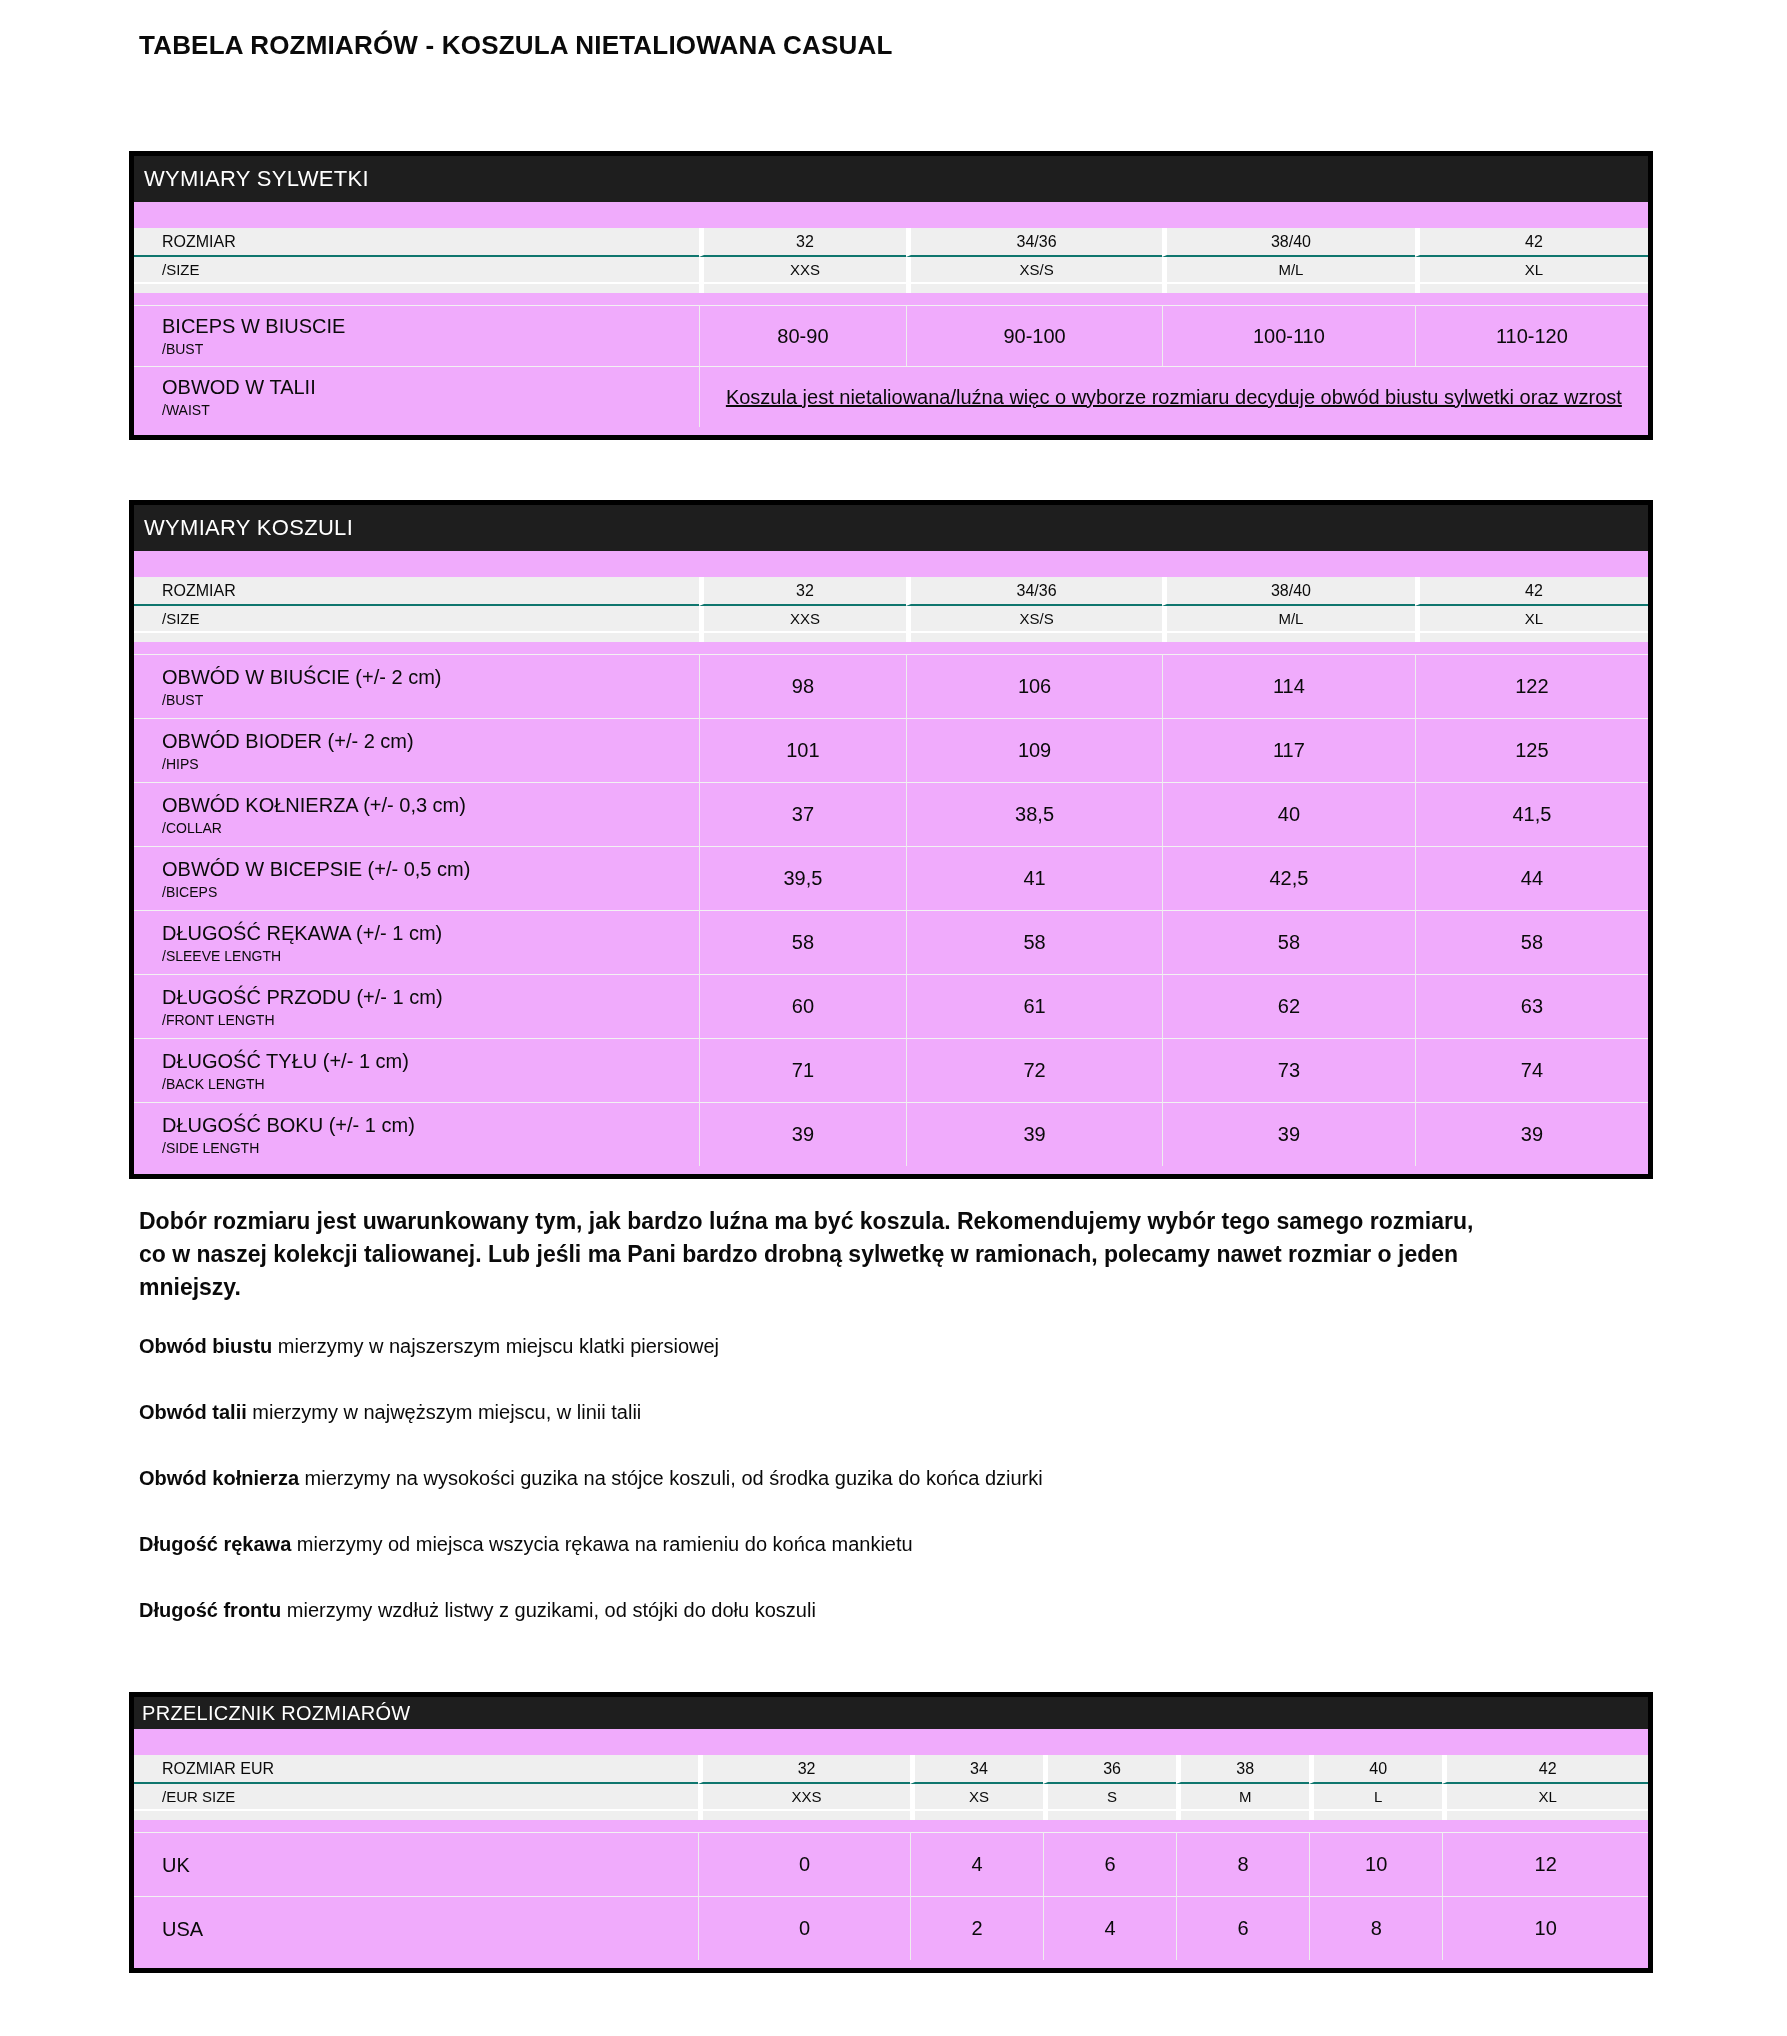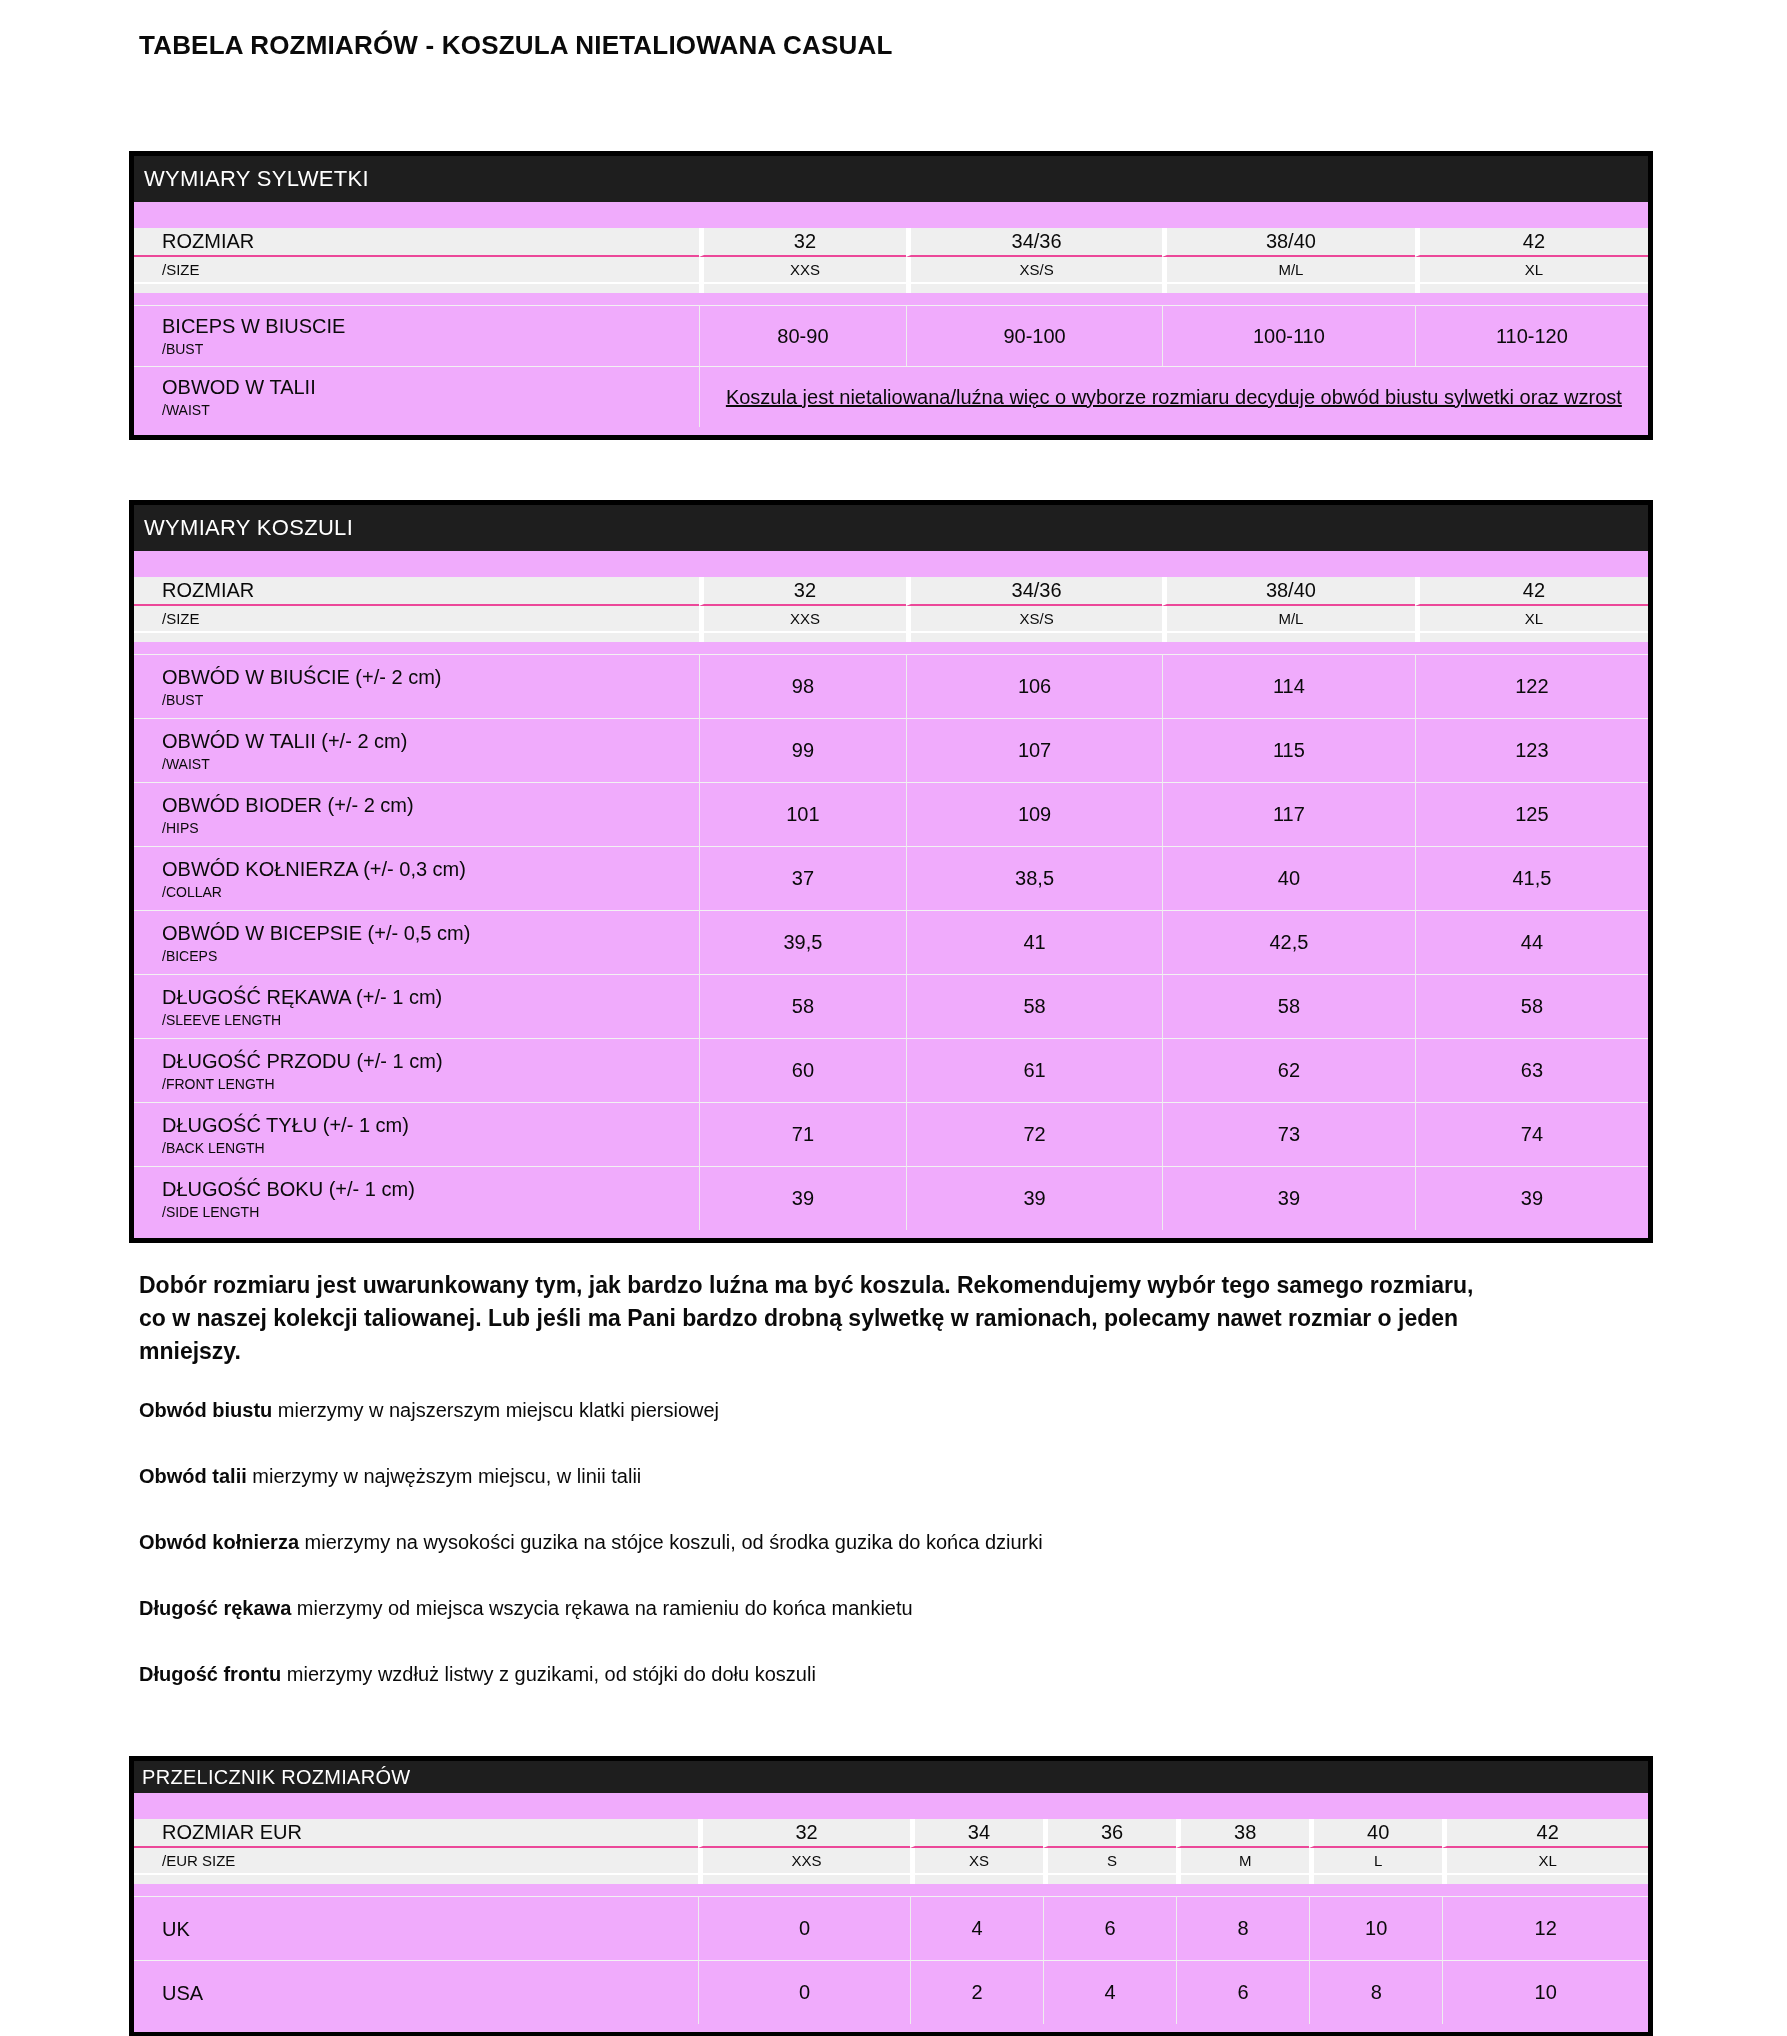--- a/index.html
+++ b/index.html
@@ -54,21 +54,21 @@
     table-layout: fixed;
   }
   td { padding: 0; vertical-align: middle; }
 
   tr.spacer-a td { height: 26px; }
   tr.spacer-b td { height: 12px; }
   tr.spacer-c td { height: 8px; }
 
   tr.gray td { background: #efefef; }
   tr.gray td + td { border-left: 5px solid #ffffff; }
-  tr.gray-main td { font-size: 20px; height: 27px; border-bottom: 2px solid #ec4899; }
+  tr.gray-main td { font-size: 16px; height: 27px; border-bottom: 2px solid #0f766e; }
   tr.gray-sub td  { font-size: 15px; height: 25px; border-bottom: 2px solid #ffffff; }
   tr.gray-strip td { height: 9px; }
 
   td.lbl { padding-left: 28px; text-align: left; }
   td.val, td.note { text-align: center; }
 
   tr.data td { border-top: 1px solid #f2f2f2; }
   tr.data td + td { border-left: 1px solid #eeeeee; }
   tr.data td.note { font-size: 20px; text-decoration: underline; }
   tr.data td.val { font-size: 20px; }
@@ -206,30 +206,20 @@
           </tr>
           <tr class="data">
             <td class="lbl">
               <div class="main">OBWÓD W BIUŚCIE (+/- 2 cm)</div>
               <div class="sub">/BUST</div>
             </td>
             <td class="val">98</td>
             <td class="val">106</td>
             <td class="val">114</td>
             <td class="val">122</td>
-          </tr>
-          <tr class="data">
-            <td class="lbl">
-              <div class="main">OBWÓD W TALII (+/- 2 cm)</div>
-              <div class="sub">/WAIST</div>
-            </td>
-            <td class="val">99</td>
-            <td class="val">107</td>
-            <td class="val">115</td>
-            <td class="val">123</td>
           </tr>
           <tr class="data">
             <td class="lbl">
               <div class="main">OBWÓD BIODER (+/- 2 cm)</div>
               <div class="sub">/HIPS</div>
             </td>
             <td class="val">101</td>
             <td class="val">109</td>
             <td class="val">117</td>
             <td class="val">125</td>

